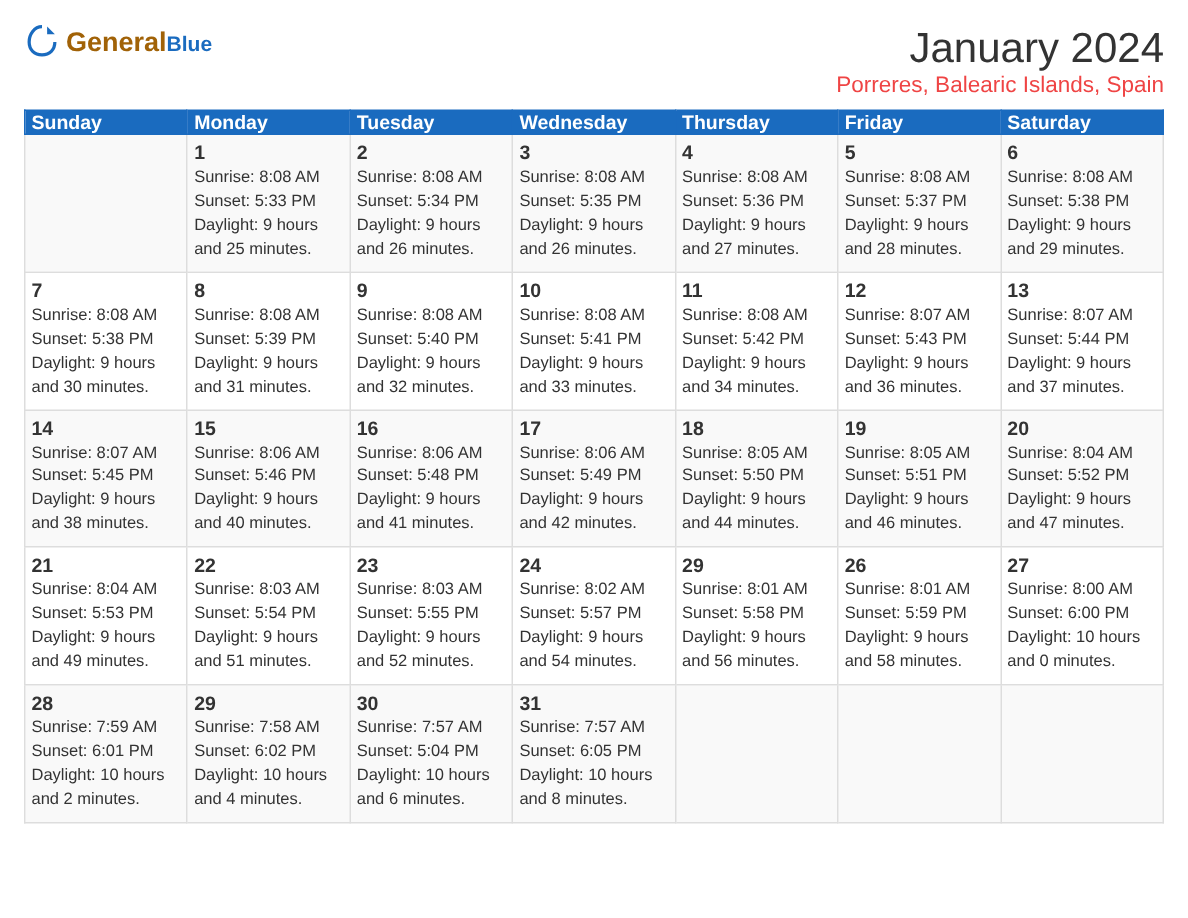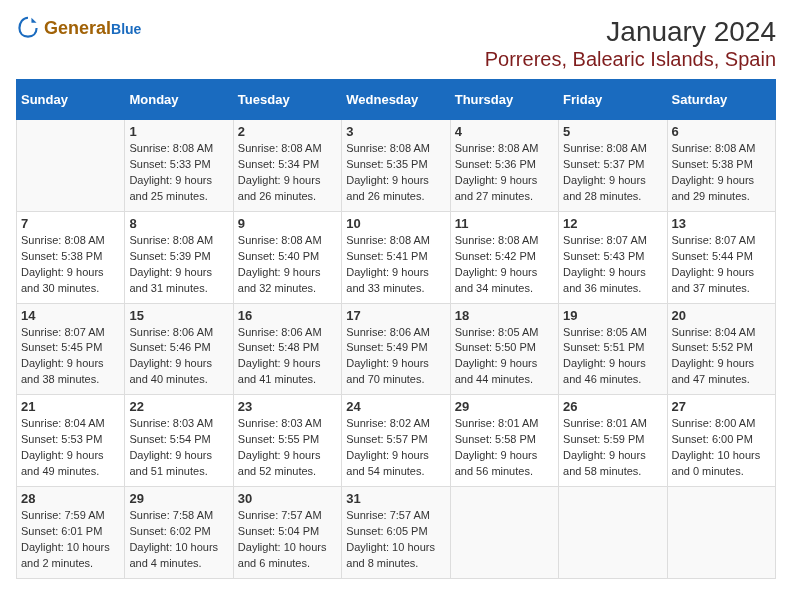--- a/index.html
+++ b/index.html
@@ -37,36 +37,36 @@
     }
     .title-section {
       text-align: right;
     }
     .month-title {
       font-size: 28px;
       font-weight: normal;
       color: #333;
     }
     .location {
-      font-size: 20px;
-      color: #7f1d1d;
+      font-size: 15px;
+      color: #ef4444;
       text-align: right;
     }
     table {
       width: 100%;
       border-collapse: collapse;
       table-layout: fixed;
     }
     thead tr {
       background-color: #1a6bbf;
     }
     thead th {
       color: #fff;
       font-size: 13px;
-      padding: 12px 4px;
+      padding: 0 4px;
       text-align: left;
       border: 1px solid #1a6bbf;
     }
     tbody tr {
       border-bottom: 1px solid #ccc;
     }
     tbody td {
       vertical-align: top;
       padding: 4px 4px 6px 4px;
       border: 1px solid #ddd;
@@ -239,21 +239,21 @@
           <span class="cell-line">Sunrise: 8:06 AM</span>
           <span class="cell-line">Sunset: 5:48 PM</span>
           <span class="cell-line">Daylight: 9 hours</span>
           <span class="cell-line">and 41 minutes.</span>
         </td>
         <td>
           <span class="day-num">17</span>
           <span class="cell-line">Sunrise: 8:06 AM</span>
           <span class="cell-line">Sunset: 5:49 PM</span>
           <span class="cell-line">Daylight: 9 hours</span>
-          <span class="cell-line">and 70 minutes.</span>
+          <span class="cell-line">and 42 minutes.</span>
         </td>
         <td>
           <span class="day-num">18</span>
           <span class="cell-line">Sunrise: 8:05 AM</span>
           <span class="cell-line">Sunset: 5:50 PM</span>
           <span class="cell-line">Daylight: 9 hours</span>
           <span class="cell-line">and 44 minutes.</span>
         </td>
         <td>
           <span class="day-num">19</span>

